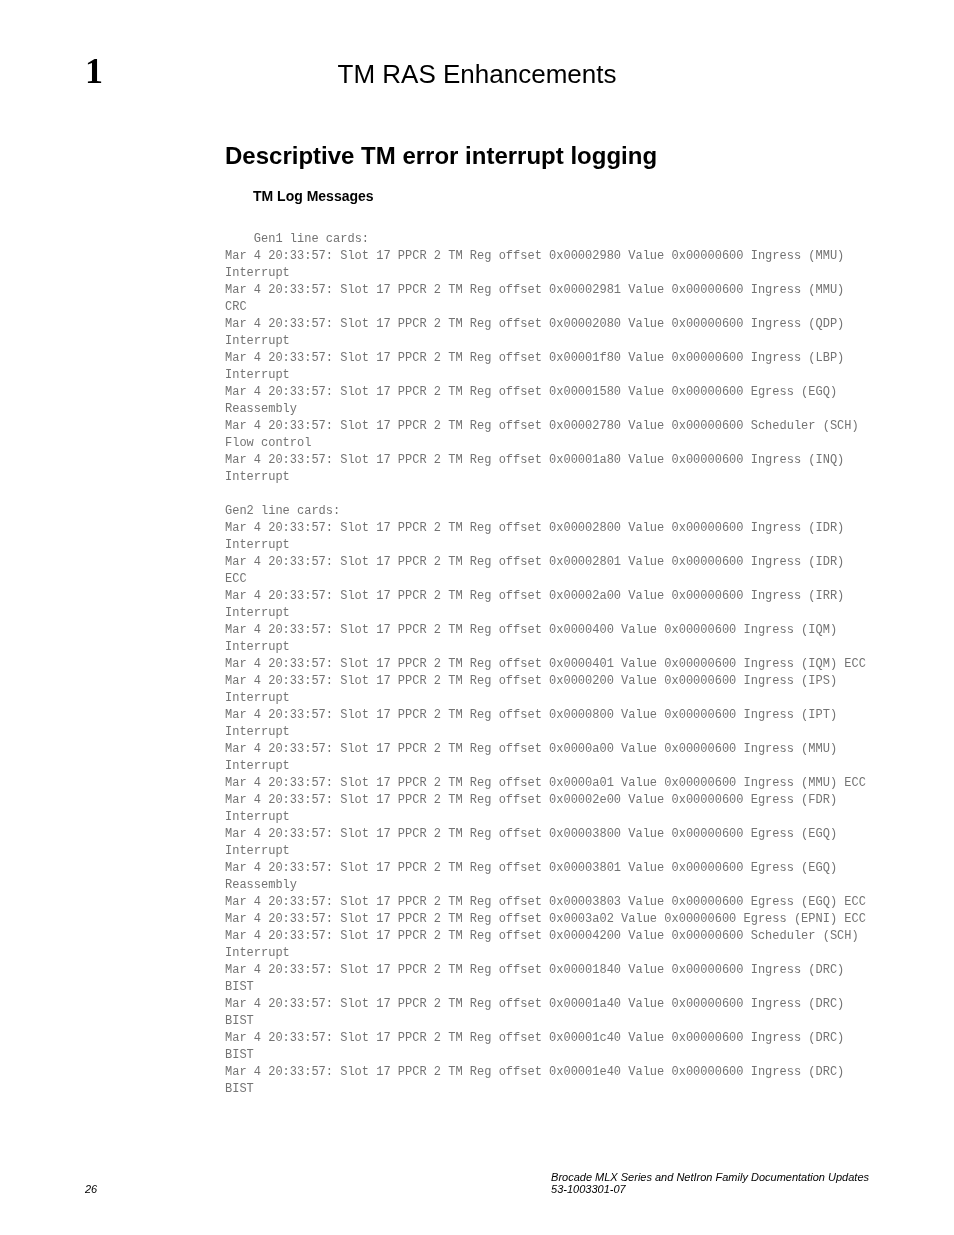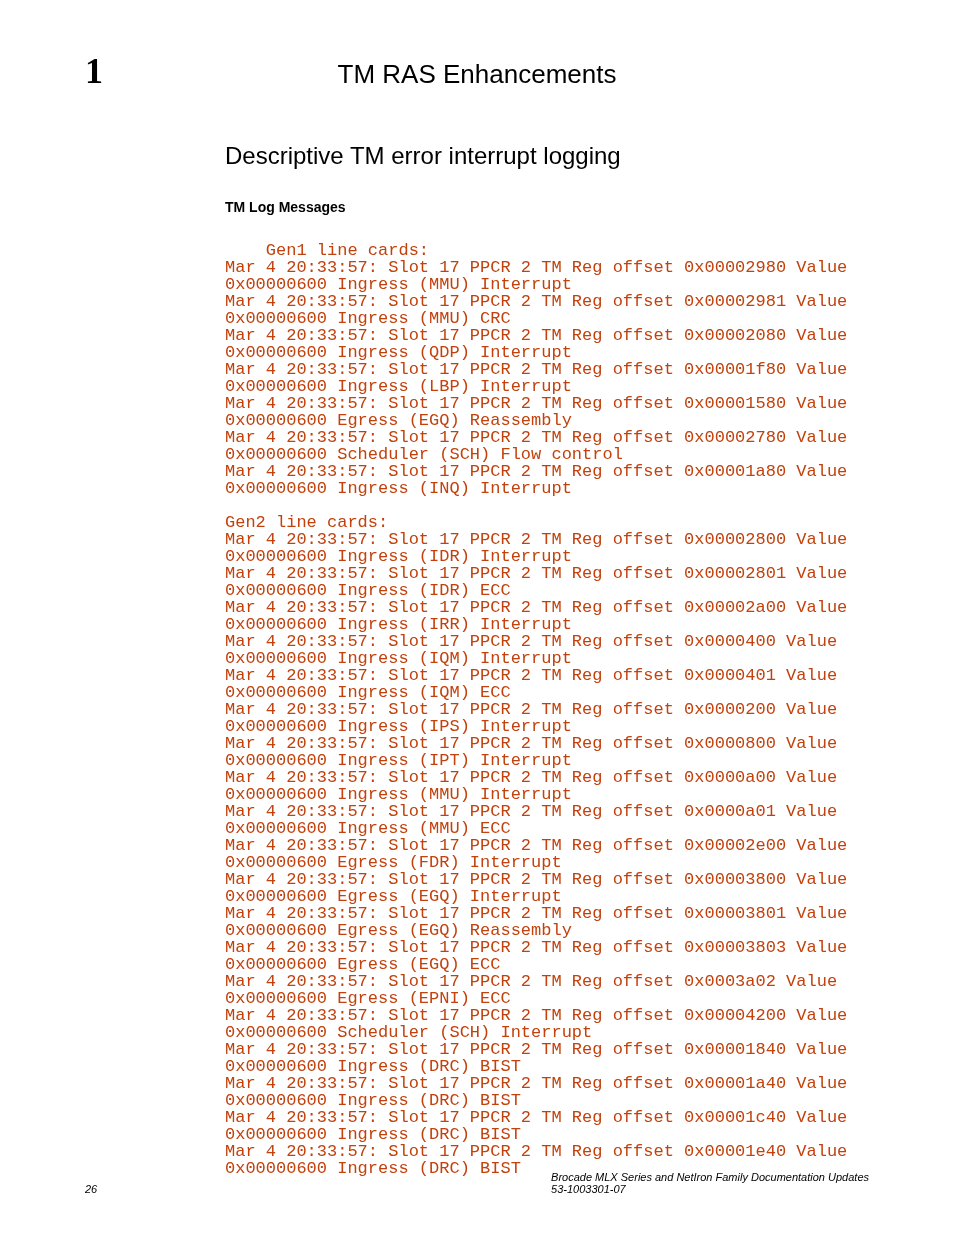--- a/index.html
+++ b/index.html
@@ -30,35 +30,36 @@
     font-weight: normal;
     text-align: center;
     flex: 1;
   }
   .content {
     padding: 50px 85px 0 225px;
   }
   .section-title {
     font-family: Arial, Helvetica, sans-serif;
     font-size: 24px;
-    font-weight: normal;
-    margin-bottom: 29px;
+    font-weight: bold;
+    margin-bottom: 18px;
   }
   .subsection-title {
     font-family: Arial, Helvetica, sans-serif;
     font-size: 14px;
     font-weight: bold;
     margin-bottom: 10px;
+    margin-left: 28px;
   }
   .log-block {
     font-family: "Courier New", Courier, monospace;
-    font-size: 17px;
+    font-size: 12px;
     line-height: 17px;
     white-space: pre-wrap;
-    color: #c2410c;
+    color: #737373;
   }
   .footer {
     position: absolute;
     bottom: 40px;
     left: 85px;
     right: 85px;
     display: flex;
     justify-content: space-between;
     align-items: flex-end;
     font-family: Arial, Helvetica, sans-serif;

